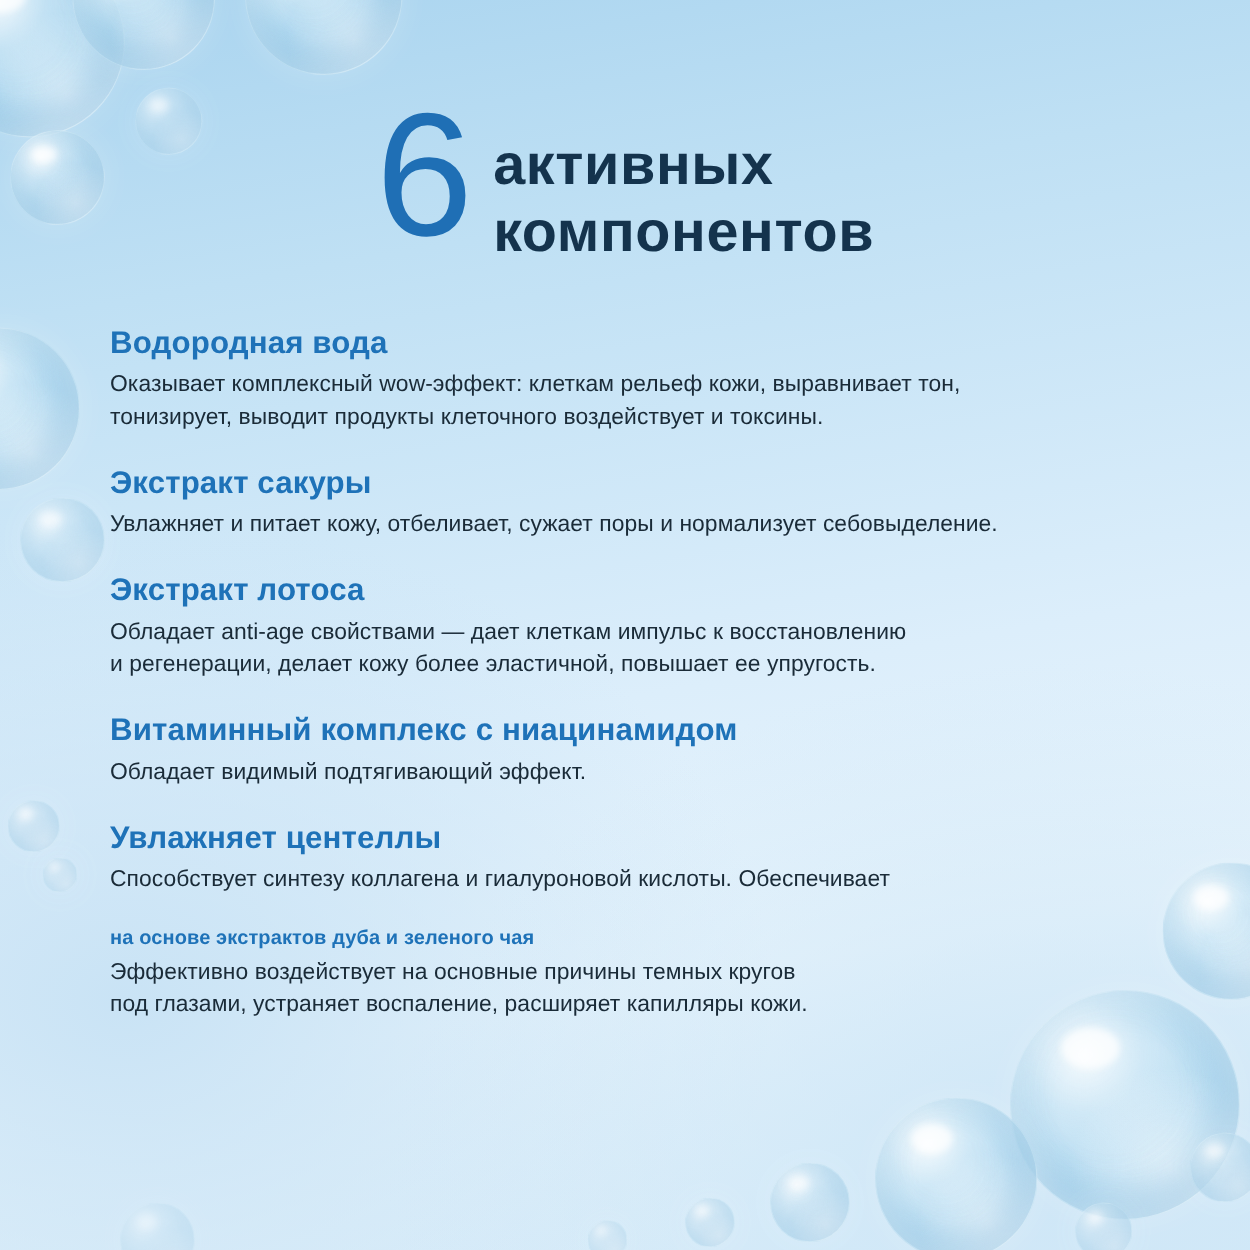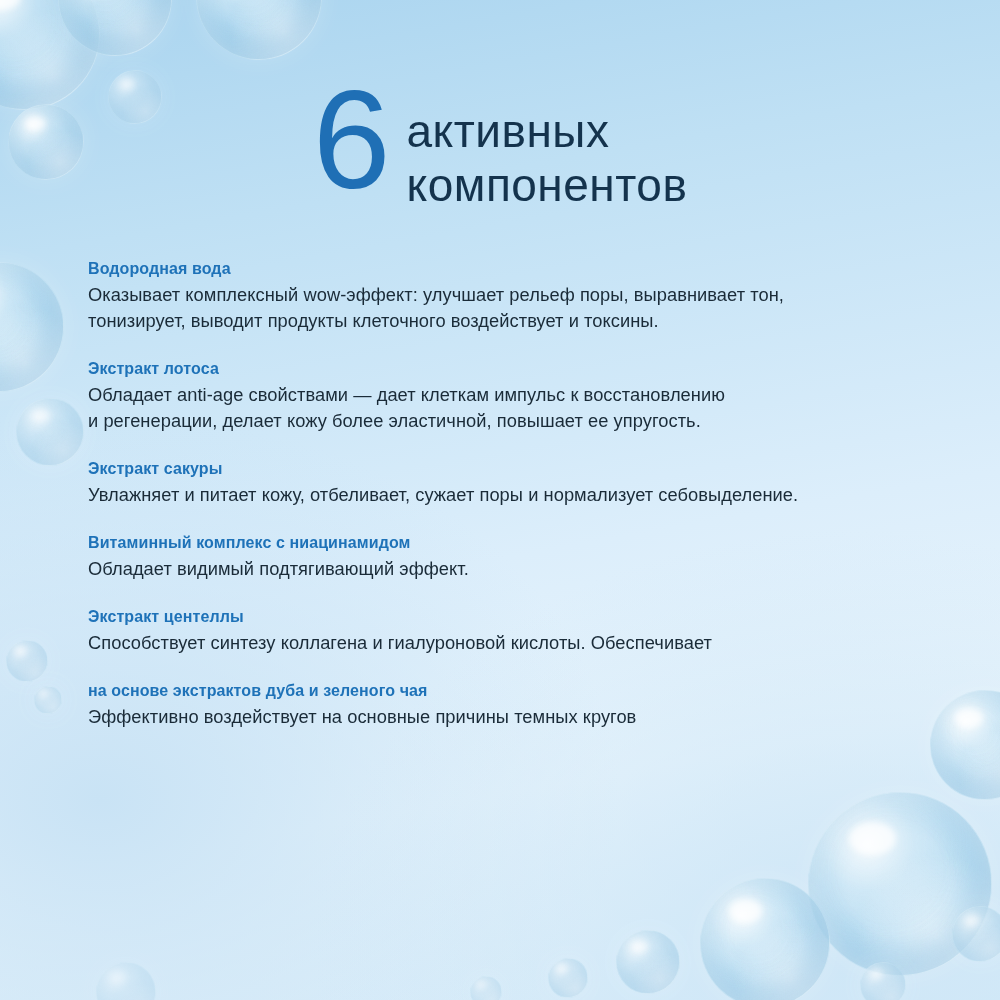--- a/index.html
+++ b/index.html
@@ -103,38 +103,38 @@
     font-weight: 300;
     color: #1f6fb5;
     letter-spacing: -2px;
   }
   .heading-lines {
     padding-top: 24px;
   }
   .heading-line {
     font-size: 46px;
     line-height: 1.18;
-    font-weight: 400;
+    font-weight: 700;
     color: #14334d;
     letter-spacing: 0.5px;
     white-space: nowrap;
   }
 
   
   .content {
     position: absolute;
     left: 88px;
     top: 258px;
     width: 840px;
   }
   .item { margin-bottom: 24px; }
   .item-title {
     color: #1e72b8;
     font-weight: bold;
-    font-size: 16px;
+    font-size: 25px;
     line-height: 1.32;
     margin-bottom: 3px;
     letter-spacing: 0.1px;
   }
   .item-title-line2 {
     color: #1e72b8;
     font-weight: bold;
     font-size: 16px;
     line-height: 1.32;
     margin-bottom: 3px;
@@ -184,55 +184,56 @@
         <div class="heading-line">компонентов</div>
       </div>
     </div>
   </div>
 
   <div class="content">
 
     <div class="item">
       <div class="item-title">Водородная вода</div>
       <div class="item-body">
-        <div>Оказывает комплексный wow-эффект: улучшает рельеф поры, выравнивает тон,</div>
+        <div>Оказывает комплексный wow-эффект: клеткам рельеф кожи, выравнивает тон,</div>
         <div>тонизирует, выводит продукты клеточного воздействует и токсины.</div>
+      </div>
+    </div>
+
+    <div class="item">
+      <div class="item-title">Экстракт сакуры</div>
+      <div class="item-body">
+        <div>Увлажняет и питает кожу, отбеливает, сужает поры и нормализует себовыделение.</div>
       </div>
     </div>
 
     <div class="item sp-lotos">
       <div class="item-title">Экстракт лотоса</div>
       <div class="item-body">
         <div>Обладает anti-age свойствами — дает клеткам импульс к восстановлению</div>
         <div>и регенерации, делает кожу более эластичной, повышает ее упругость.</div>
       </div>
     </div>
 
     <div class="item">
-      <div class="item-title">Экстракт сакуры</div>
-      <div class="item-body">
-        <div>Увлажняет и питает кожу, отбеливает, сужает поры и нормализует себовыделение.</div>
-      </div>
-    </div>
-
-    <div class="item">
       <div class="item-title">Витаминный комплекс с ниацинамидом</div>
       <div class="item-body">
         <div>Обладает видимый подтягивающий эффект.</div>
       </div>
     </div>
 
     <div class="item">
-      <div class="item-title">Экстракт центеллы</div>
+      <div class="item-title">Увлажняет центеллы</div>
       <div class="item-body">
         <div>Способствует синтезу коллагена и гиалуроновой кислоты. Обеспечивает</div>
       </div>
     </div>
 
     <div class="item">
       <div class="item-title-line2">на основе экстрактов дуба и зеленого чая</div>
       <div class="item-body">
         <div>Эффективно воздействует на основные причины темных кругов</div>
+        <div>под глазами, устраняет воспаление, расширяет капилляры кожи.</div>
       </div>
     </div>
 
   </div>
 </div>
 
 </body></html>

